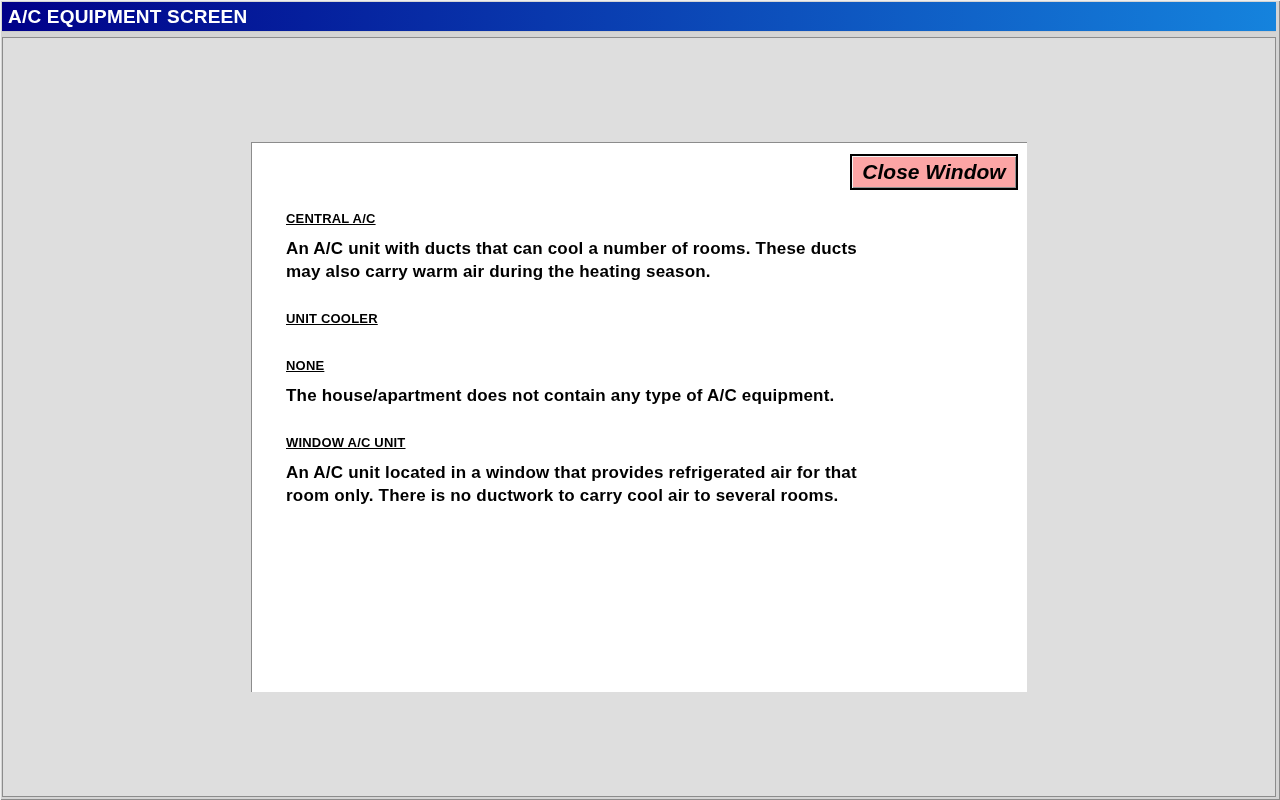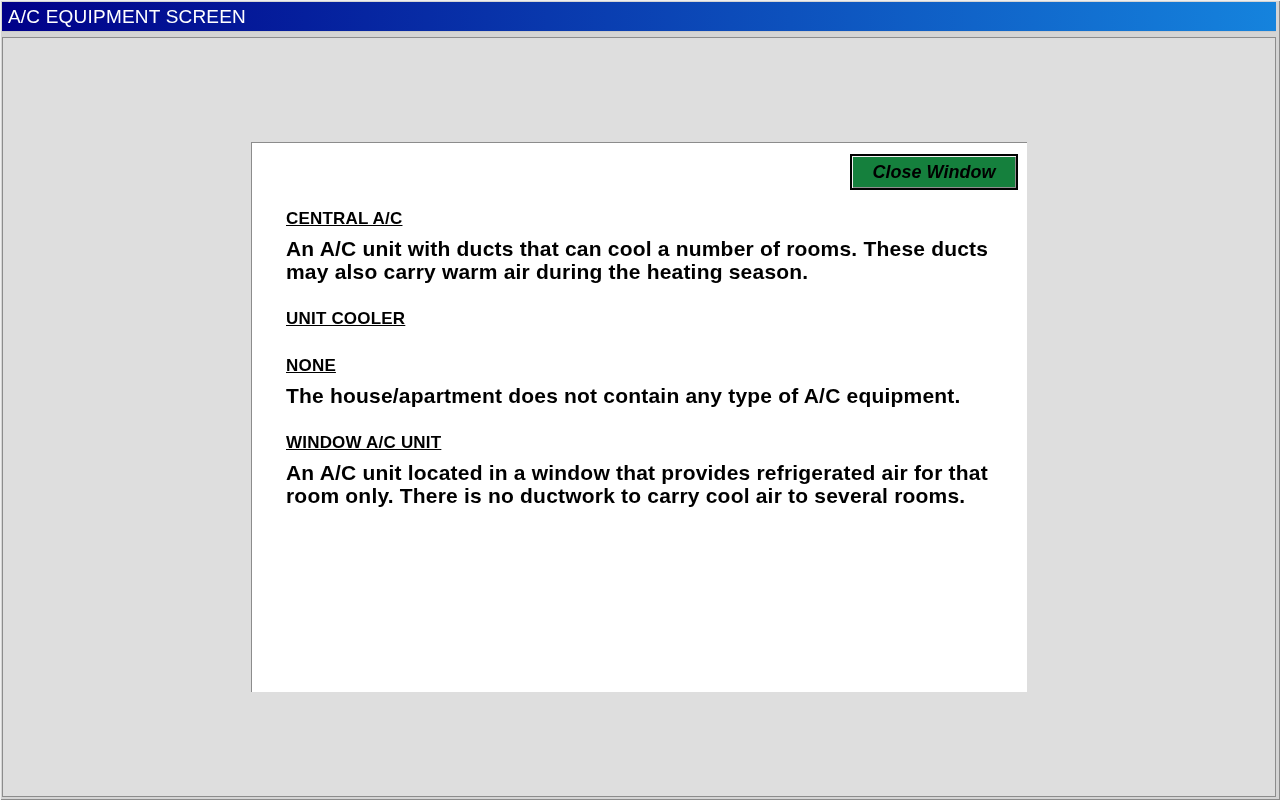--- a/index.html
+++ b/index.html
@@ -21,21 +21,21 @@
     width: 1274px; height: 30px;
     background: linear-gradient(to right, #000089, #1583dd);
     display: flex;
     align-items: center;
     padding-left: 6px;
     border-bottom: 1px solid #c9c9c9;
   }
   .titlebar-text {
     color: #ffffff;
     font-size: 19px;
-    font-weight: 400;
+    font-weight: 700;
     letter-spacing: 0.2px;
     white-space: nowrap;
   }
   .content-area {
     position: absolute;
     left: 2px; top: 37px;
     width: 1274px; height: 760px;
     background: #dedede;
     border: 1px solid #8c8c8c;
   }
@@ -44,49 +44,49 @@
     left: 248px; top: 104px;
     width: 776px; height: 550px;
     background: #ffffff;
     border-top: 1px solid #8c8c8c;
     border-left: 1px solid #8c8c8c;
   }
   .close-btn {
     position: absolute;
     top: 11px; right: 9px;
     width: 168px; height: 36px;
-    background: #15803d;
+    background: #fca5a5;
     border: 2px solid #000000;
     box-shadow: inset 1px 1px 0 #f4f4f4, inset -1px -1px 0 #909090;
     font-family: "Liberation Sans", sans-serif;
-    font-size: 18px;
+    font-size: 21px;
     font-weight: bold;
     font-style: italic;
     color: #000000;
     text-align: center;
     line-height: 30px;
     cursor: pointer;
   }
   .sections {
     position: absolute;
     left: 34px; top: 64px;
     width: 710px;
   }
   .section { margin-bottom: 24px; }
   .section-heading {
-    font-size: 17px;
+    font-size: 13px;
     font-weight: bold;
     color: #000000;
     text-decoration: underline;
     line-height: 23px;
     margin-bottom: 7px;
     letter-spacing: 0.2px;
   }
   .section-body {
-    font-size: 21px;
+    font-size: 17px;
     font-weight: bold;
     color: #000000;
     line-height: 23px;
     white-space: pre-wrap;
     letter-spacing: 0.2px;
   }
 </style>
 </head>
 <body>
 

